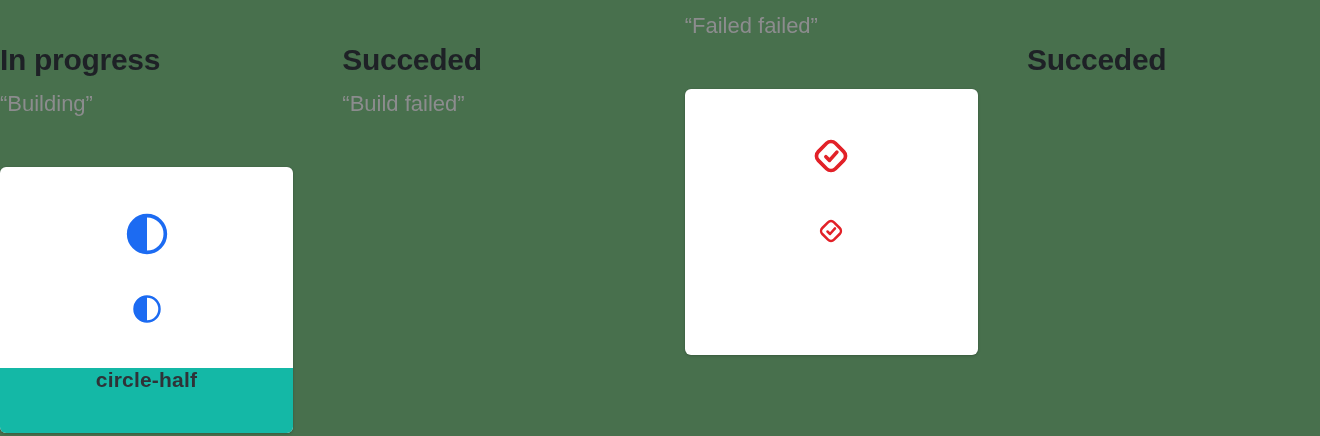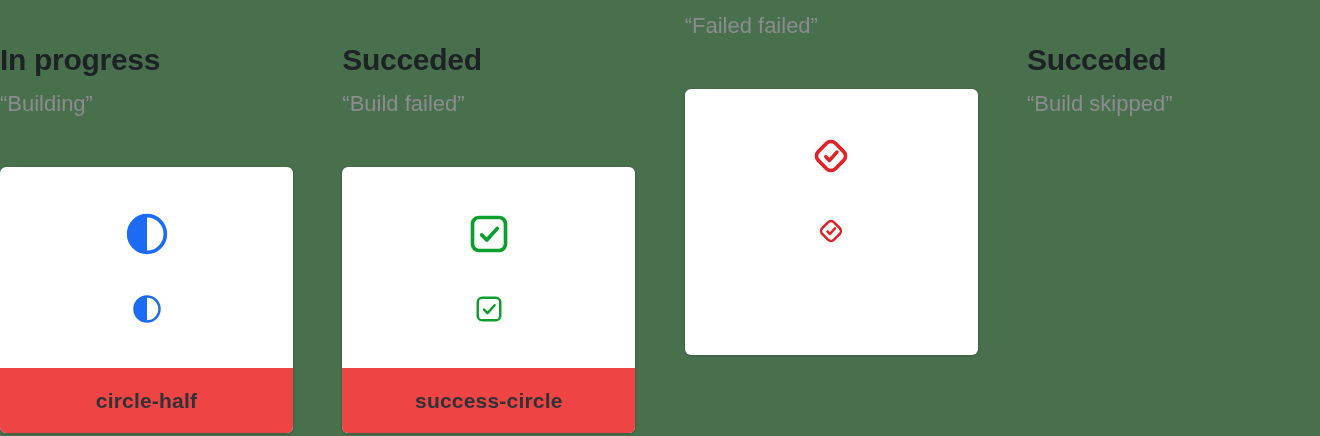--- a/index.html
+++ b/index.html
@@ -48,23 +48,23 @@
     flex-direction: column;
     align-items: center;
     justify-content: center;
     gap: 38px;
   }
   .icon { display: block; }
   .icon.lg { width: 44px; height: 44px; }
   .icon.sm { width: 30px; height: 30px; }
   .card-footer {
     flex: 1;
-    background: #ef4444;
+    background: #14b8a6;
     display: flex;
-    align-items: center;
+    align-items: flex-start;
     justify-content: center;
   }
   .label {
     font-size: 21px;
     font-weight: 700;
     color: #2F3237;
     letter-spacing: 0.2px;
   }
 </style>
 </head>
@@ -92,39 +92,20 @@
       </div>
       <div class="card-footer">
         <span class="label">circle-half</span>
       </div>
     </div>
   </section>
 
   <section class="column">
     <h2 class="title">Succeded</h2>
     <p class="subtitle">“Build failed”</p>
-    <div class="card">
-      <div class="card-body">
-        <svg class="icon lg" viewBox="0 0 24 24">
-          <g fill="none" stroke-width="2" stroke-linecap="round" stroke-linejoin="round" stroke="#0D9F2D">
-            <rect x="3" y="3" width="18" height="18" rx="3.5"></rect>
-            <path d="M8 12.5 L10.8 15.3 L16.5 9"></path>
-          </g>
-        </svg>
-        <svg class="icon sm" viewBox="0 0 24 24">
-          <g fill="none" stroke-width="2" stroke-linecap="round" stroke-linejoin="round" stroke="#0D9F2D">
-            <rect x="3" y="3" width="18" height="18" rx="3.5"></rect>
-            <path d="M8 12.5 L10.8 15.3 L16.5 9"></path>
-          </g>
-        </svg>
-      </div>
-      <div class="card-footer">
-        <span class="label">success-circle</span>
-      </div>
-    </div>
   </section>
 
   <section class="column">
     <p class="subtitle">“Failed failed”</p>
     <div class="card">
       <div class="card-body">
         <svg class="icon lg" viewBox="0 0 24 24">
           <g fill="none" stroke-width="2" stroke-linecap="round" stroke-linejoin="round" stroke="#E22128">
             <rect x="5.4" y="5.4" width="13.2" height="13.2" rx="3.4" transform="rotate(45 12 12)"></rect>
             <path d="M9.2 12.4 L11.2 14.4 L15.2 9.9"></path>
@@ -135,16 +116,15 @@
             <rect x="5.4" y="5.4" width="13.2" height="13.2" rx="3.4" transform="rotate(45 12 12)"></rect>
             <path d="M9.2 12.4 L11.2 14.4 L15.2 9.9"></path>
           </g>
         </svg>
       </div>
     </div>
   </section>
 
   <section class="column">
     <h2 class="title">Succeded</h2>
-    <p class="subtitle">“Build skipped”</p>
   </section>
 
 </div>
 
 </body></html>

